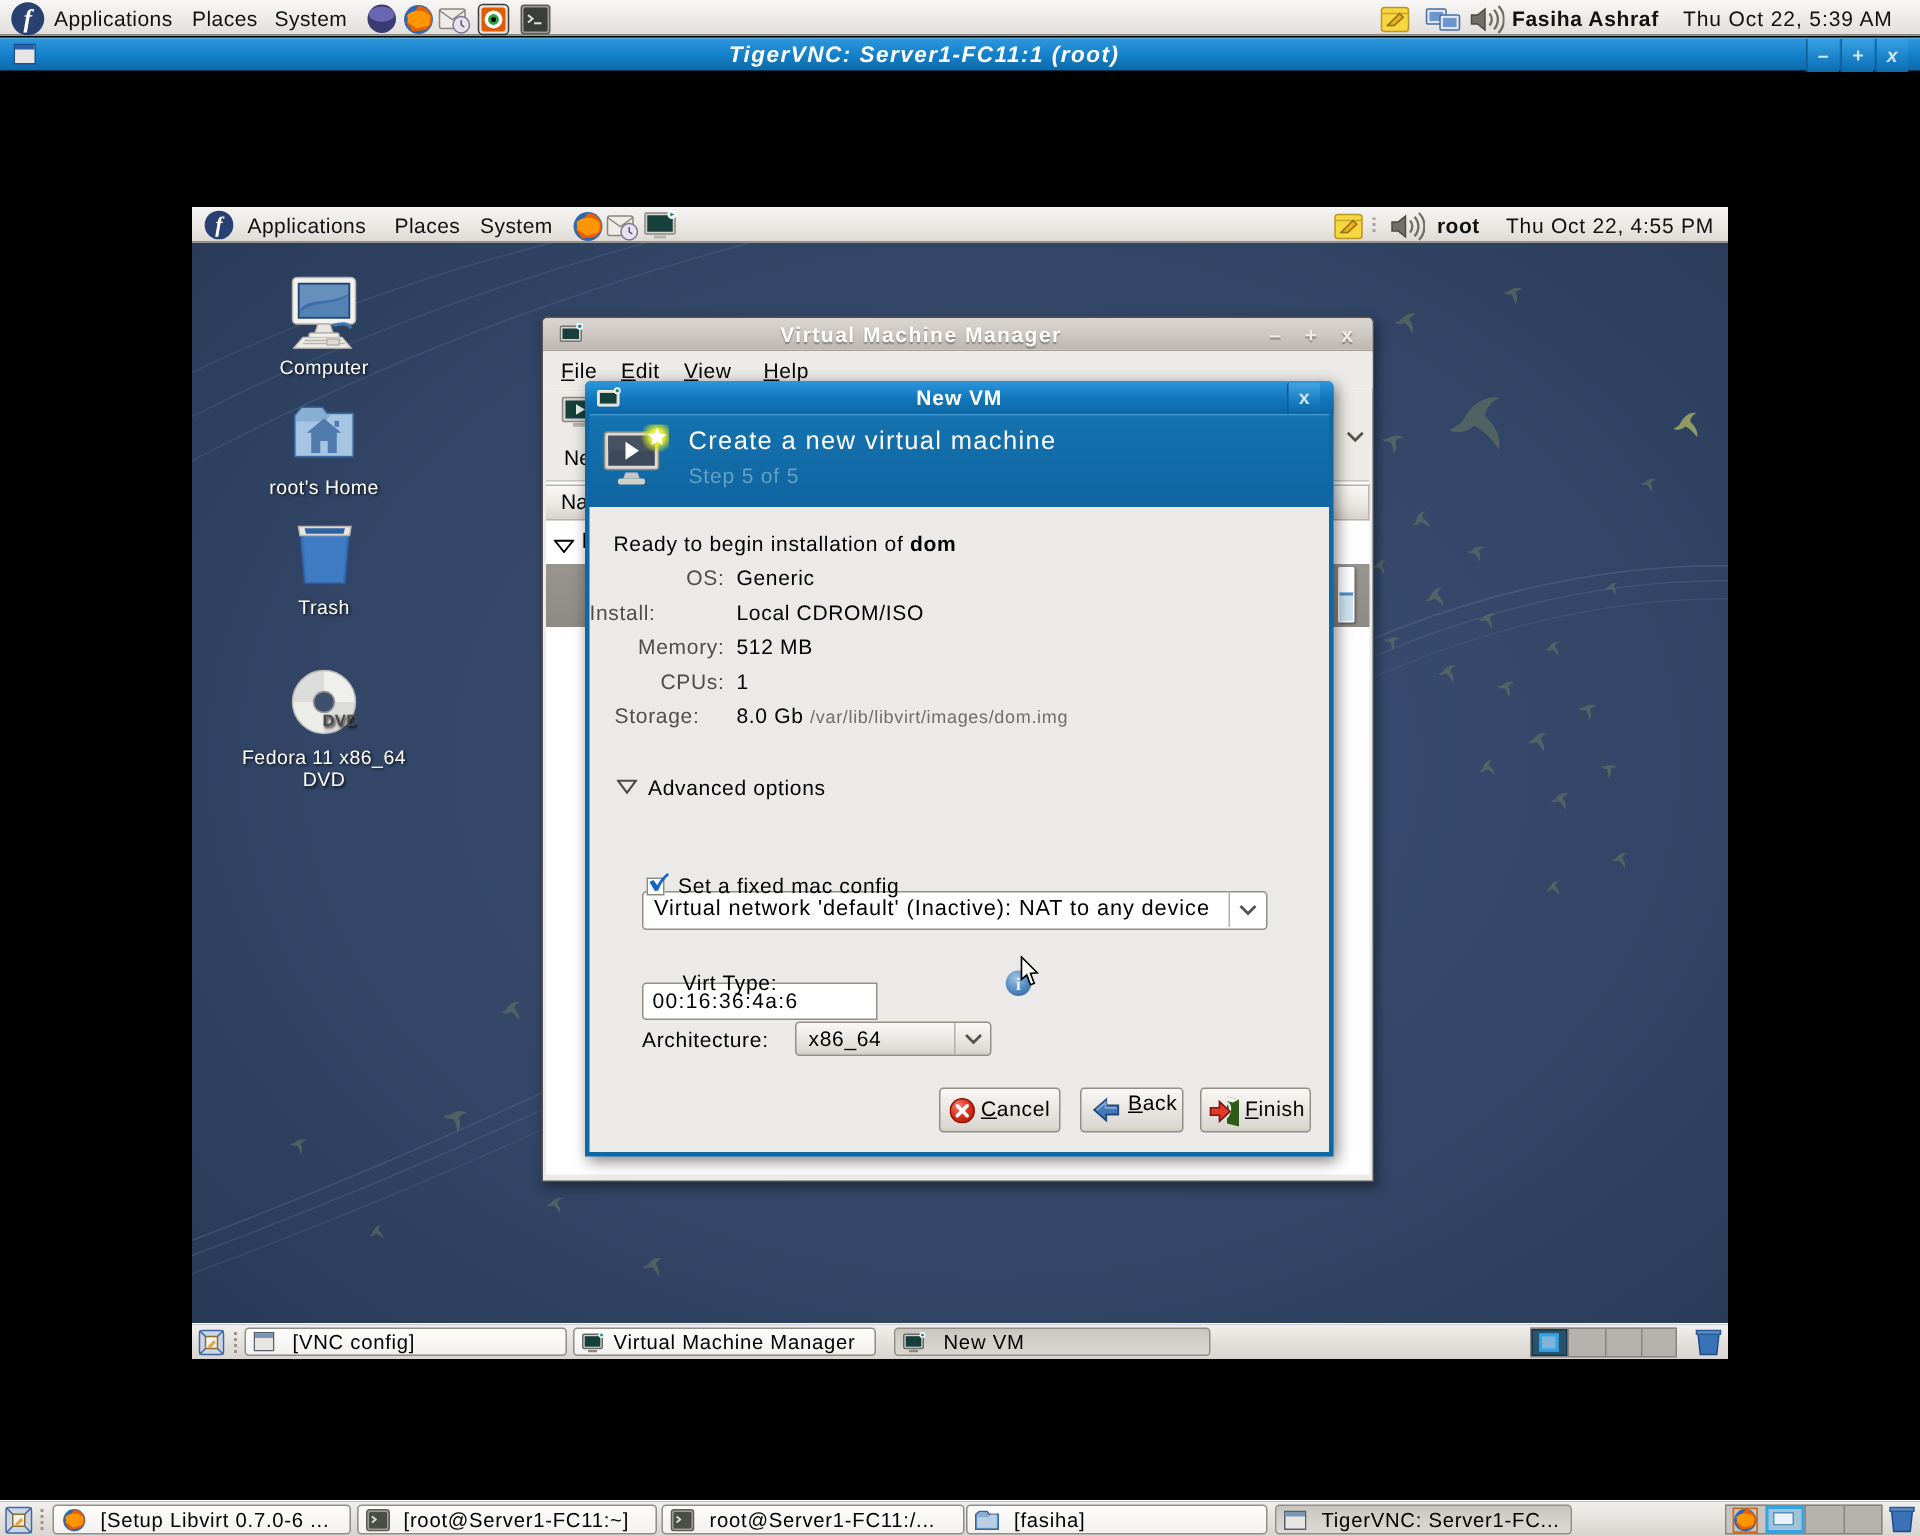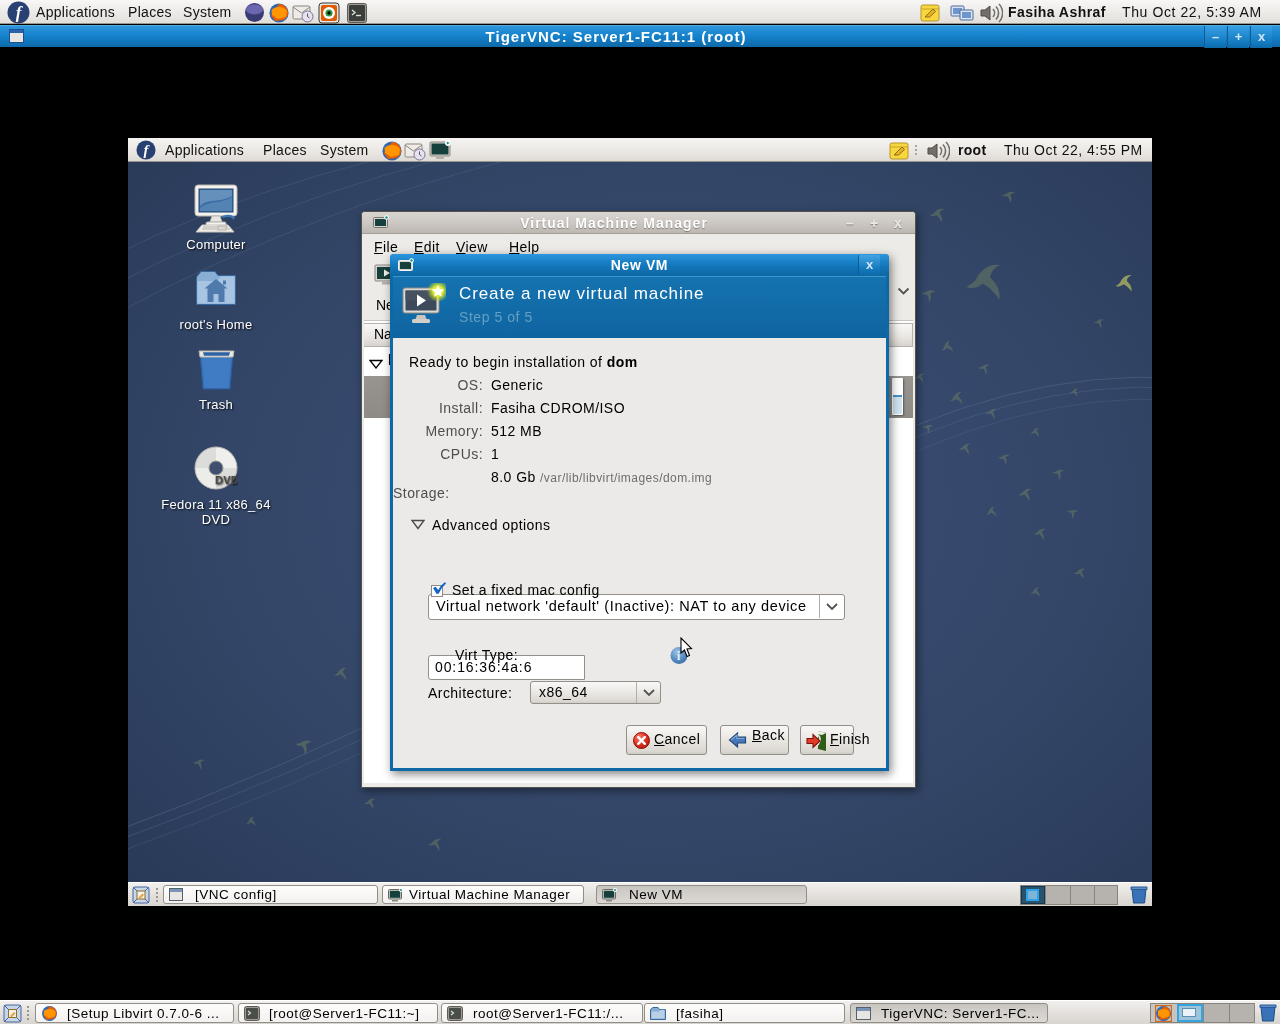--- a/index.html
+++ b/index.html
@@ -11,21 +11,21 @@
 #hostpanel { position:absolute; left:0; top:0; width:1280px; height:24px;
   background:linear-gradient(#f8f7f6,#ebe9e6 60%,#e2dfdb);
   border-bottom:1px solid #9b9791; }
 #hostpanel .menu { position:absolute; top:0; height:24px; line-height:24px;
   font-size:14px; color:#111; letter-spacing:.3px; }
 .paneliconsvg { position:absolute; top:2px; }
 
 
 #vncbar { position:absolute; left:0; top:25px; width:1280px; height:22px;
   background:linear-gradient(#2f96dc,#1583cd 45%,#0d69a9);
-  border-top:1px solid #55aadd; }
+  border-top:1px solid #55aadd;font-style:italic; }
 #vncbar .title { position:absolute; left:0; right:48px; top:0; height:22px;
   text-align:center; line-height:22px; color:#fff; font-weight:bold; font-size:15px; letter-spacing:1px; }
 .vbtn { position:absolute; top:0; width:22px; height:22px;
   background:linear-gradient(#37a0e4,#1277bd 80%,#0d69a9);
   border-left:1px solid #0d5c96; color:#cfe6f5; text-align:center;
   line-height:22px; font-size:13px; font-weight:bold; }
 
 
 #screen { position:absolute; left:128px; top:138px; width:1024px; height:768px;
   background:#32456a; overflow:hidden; }
@@ -395,27 +395,27 @@
         <circle cx="36" cy="8" r="11" fill="url(#stg)"></circle>
         <path d="M36 2 l1.8 4 4.4 .5 -3.2 2.9 .8 4.3 -3.8 -2.2 -3.8 2.2 .8 -4.3 -3.2 -2.9 4.4 -.5 Z" fill="#fff"></path>
       </svg>
       <div class="h1">Create a new virtual machine</div>
       <div class="h2">Step 5 of 5</div>
     </div>
     <div id="dlgbody">
       <div class="val" style="left:16px; top:16px">Ready to begin installation of <b>dom</b></div>
       <div class="lbl" style="left:0; top:39px; width:90px; text-align:right">OS:</div>
       <div class="val" style="left:98px; top:39px">Generic</div>
-      <div class="lbl" style="left:0; top:62px; width:90px; text-align:right">Install:</div>
-      <div class="val" style="left:98px; top:62px">Fasiha CDROM/ISO</div>
+      <div class="lbl" style="left:0; top:62px; width:90px; text-align:left">Install:</div>
+      <div class="val" style="left:98px; top:62px">Local CDROM/ISO</div>
       <div class="lbl" style="left:0; top:85px; width:90px; text-align:right">Memory:</div>
       <div class="val" style="left:98px; top:85px">512 MB</div>
       <div class="lbl" style="left:0; top:108px; width:90px; text-align:right">CPUs:</div>
       <div class="val" style="left:98px; top:108px">1</div>
-      <div class="lbl" style="left:0; top:147px; width:90px; text-align:left">Storage:</div>
+      <div class="lbl" style="left:0; top:131px; width:90px; text-align:center">Storage:</div>
       <div class="val" style="left:98px; top:131px">8.0 Gb <span style="font-size:12px;color:#6e6f6a">/var/lib/libvirt/images/dom.img</span></div>
 
       <svg class="abs" style="left:18px; top:181px" width="14" height="11" viewBox="0 0 14 11">
         <path d="M1 1.5 h12 l-6 8 Z" fill="#ebeae8" stroke="#4c4c48" stroke-width="1.4"></path>
       </svg>
       <div class="val" style="left:39px; top:179px">Advanced options</div>
 
       <div class="combo" style="left:35px; top:208px; width:417px; height:26px">
         <div style="position:absolute; left:7px; top:3px; font-size:14.5px; letter-spacing:.6px">Virtual network 'default' (Inactive): NAT to any device</div>
         <div style="position:absolute; right:24px; top:0; width:1px; height:23px; background:#b3afa9"></div>
@@ -474,21 +474,21 @@
         </svg>
         <div style="position:absolute;left:27px;top:5px"><u>C</u>ancel</div>
       </div>
       <div class="dbtn" style="left:327px; width:69px">
         <svg style="position:absolute;left:7px;top:4px" width="19" height="20" viewBox="0 0 19 20">
           <path d="M1.5 10 L9.5 3 V7 h8 V13 h-8 V17 Z" fill="#4478b8" stroke="#24477c" stroke-width="1.2"></path>
           <path d="M3 10 L9 5 v3.5 h7.5" fill="none" stroke="#85a8d4" stroke-width="1.2"></path>
         </svg>
         <div style="position:absolute;left:31px;top:1px"><u>B</u>ack</div>
       </div>
-      <div class="dbtn" style="left:407px; width:54px">
+      <div class="dbtn" style="left:407px; width:74px">
         <svg style="position:absolute;left:5px;top:3px" width="22" height="24" viewBox="0 0 22 24">
           <path d="M12 2 L20 4 V22 L12 20 Z" fill="#2e5b18"></path>
           <path d="M12 2 L20 4 L16 6 L9 4.5 Z" fill="#f0efe8"></path>
           <path d="M12 6 q4 3 0 10" fill="none" stroke="#dfeadf" stroke-width="1.6"></path>
           <path d="M1 9.5 h6 V5.5 l7 6.5 -7 6.5 V14.5 h-6 Z" fill="#e23a28" stroke="#7e150c" stroke-width="1.1"></path>
         </svg>
         <div style="position:absolute;left:29px;top:5px"><u>F</u>inish</div>
       </div>
     </div>
     <div class="abs" style="left:855px; top:0"></div>

